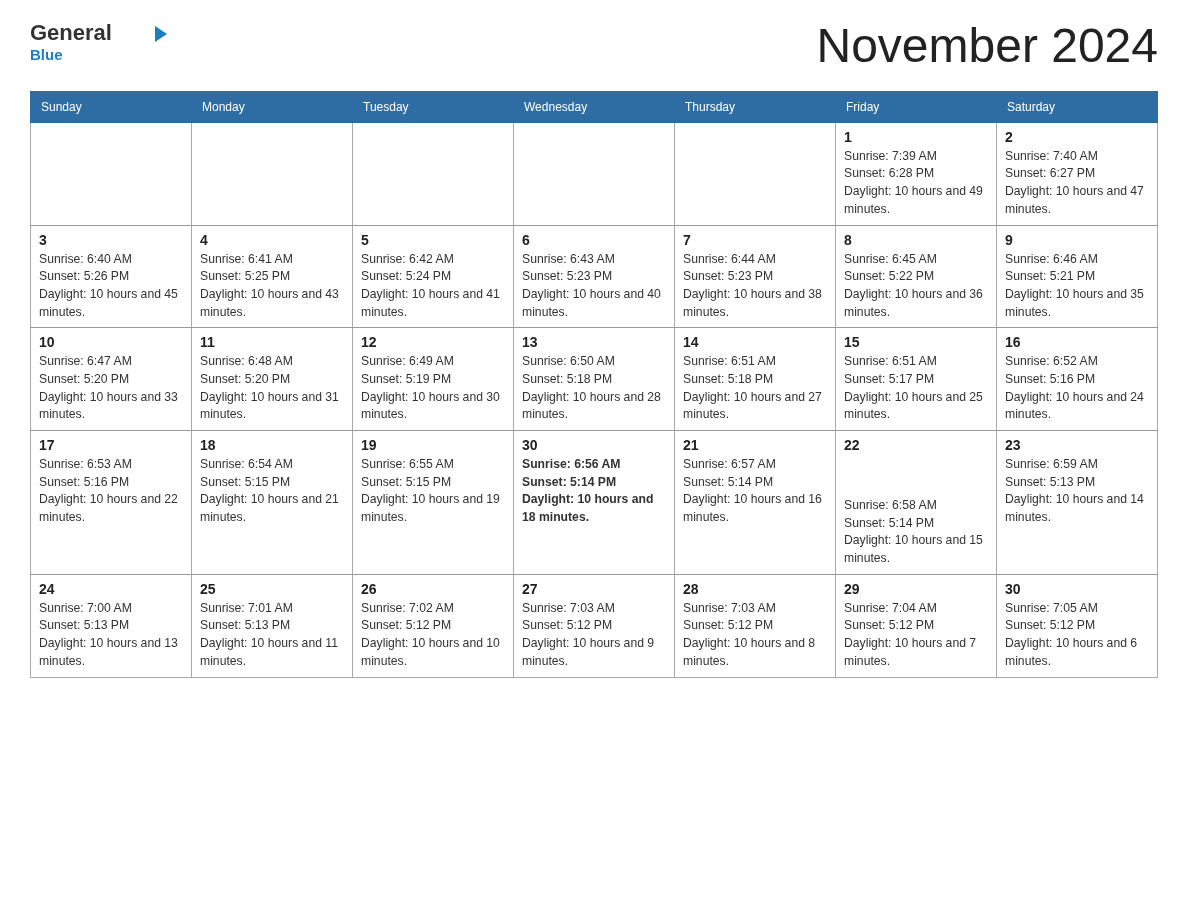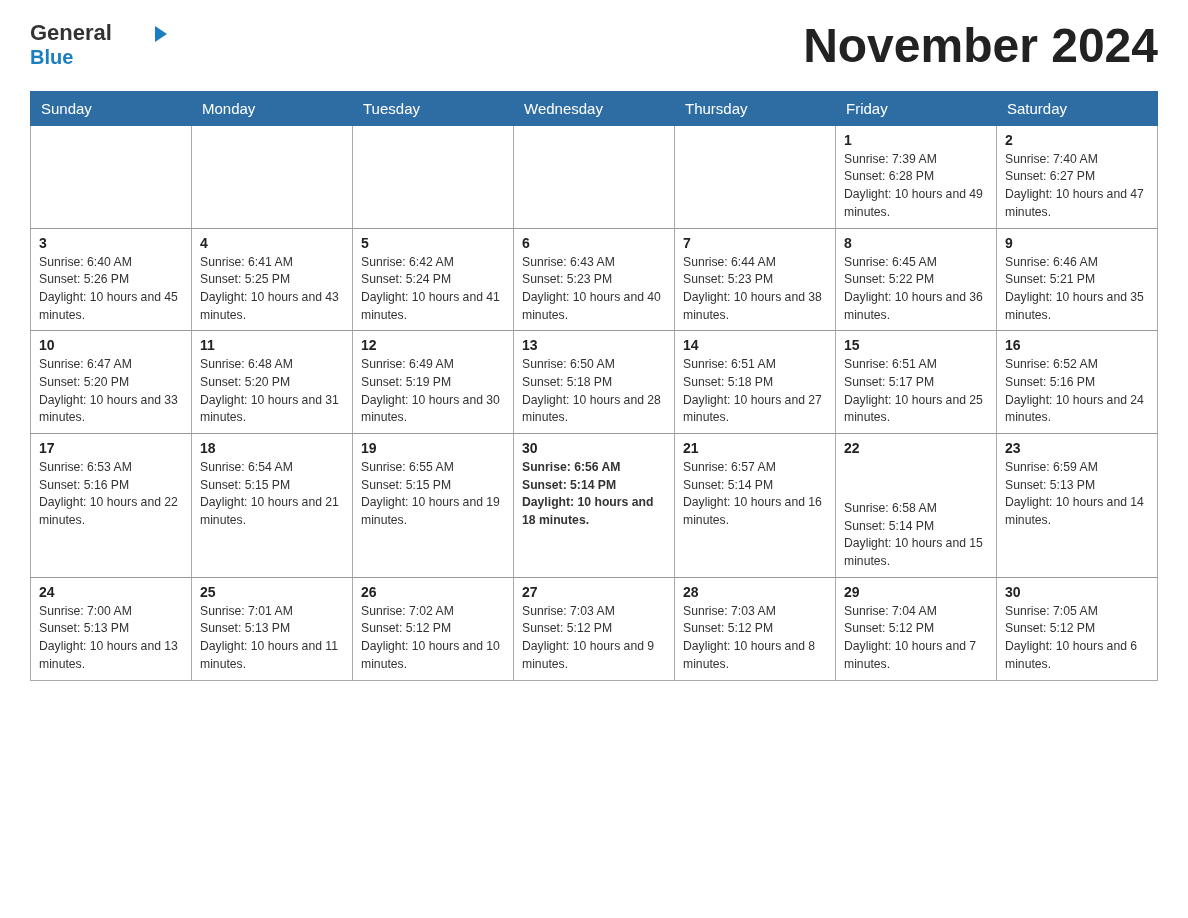--- a/index.html
+++ b/index.html
@@ -29,57 +29,57 @@
     .logo-general {
       font-size: 22px;
       font-weight: bold;
       color: #333;
     }
     .logo-blue-container {
       display: flex;
       align-items: center;
     }
     .logo-blue {
-      font-size: 20px;
+      font-size: 15px;
       font-weight: bold;
       color: #1a7fc1;
     }
     .logo-arrow {
       width: 0;
       height: 0;
       border-left: 12px solid #1a7fc1;
       border-top: 8px solid transparent;
       border-bottom: 8px solid transparent;
       margin-left: 2px;
       margin-bottom: -2px;
     }
     .title-area {
       text-align: right;
     }
     .month-title {
       font-size: 48px;
-      font-weight: bold;
+      font-weight: normal;
       color: #222;
       line-height: 1.1;
       text-align: right;
     }
     .location {
       font-size: 20px;
       color: #444;
       margin-top: 4px;
     }
     .calendar-table {
       width: 100%;
       border-collapse: collapse;
       border: 1px solid #999;
     }
     .calendar-table th {
       background-color: #2e6da4;
       color: #ffffff;
-      font-size: 15px;
+      font-size: 12px;
       font-weight: normal;
       padding: 8px 10px;
       text-align: left;
       border: 1px solid #2e6da4;
     }
     .calendar-table td {
       vertical-align: top;
       padding: 6px 8px;
       border: 1px solid #aaa;
       width: 14.28%;

